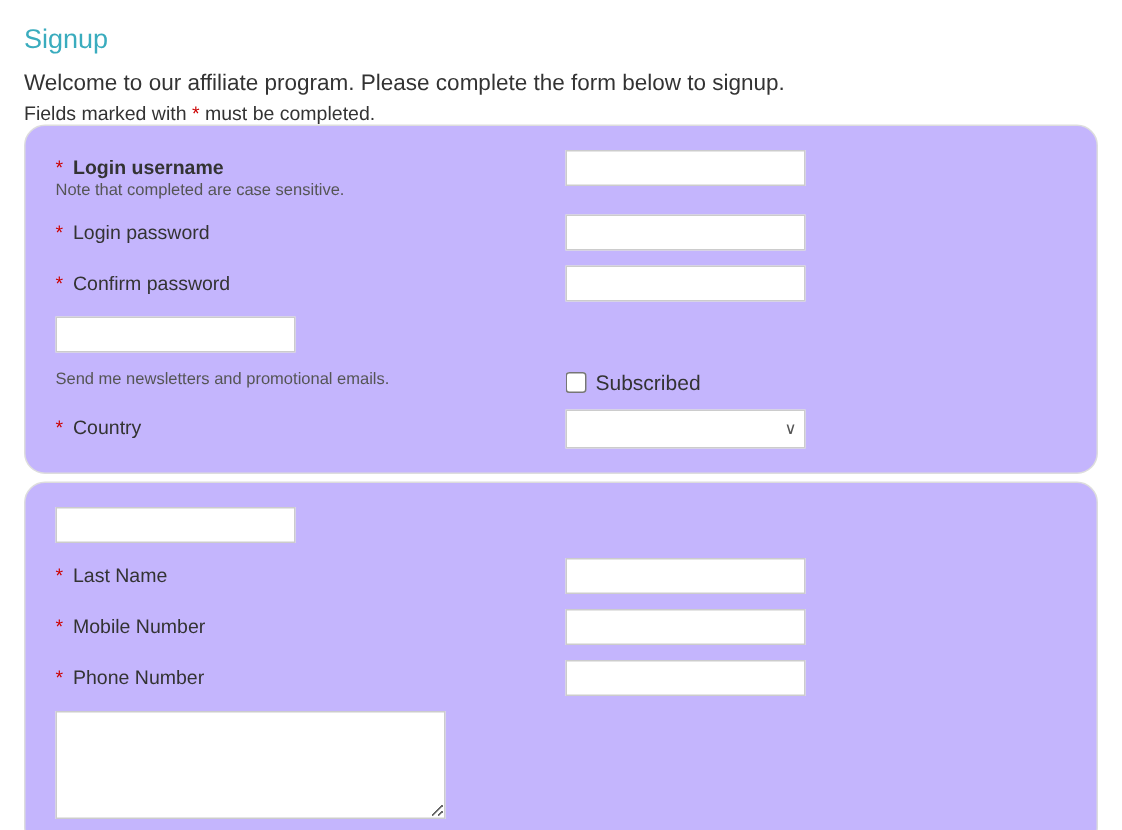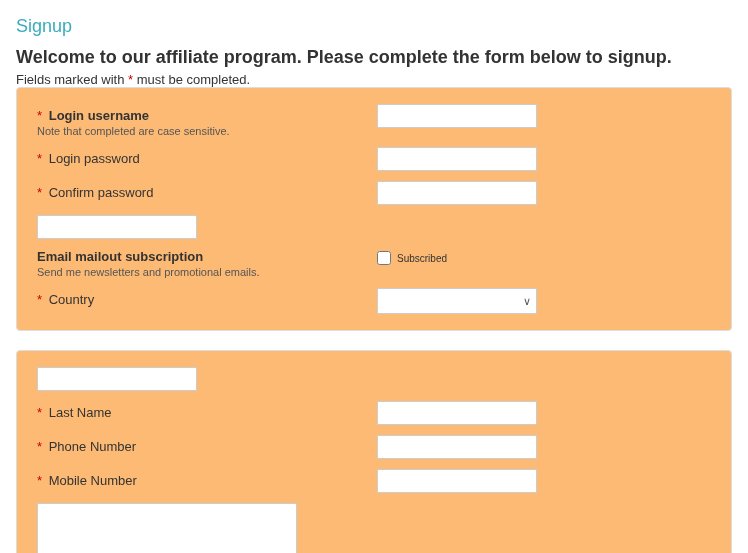--- a/index.html
+++ b/index.html
@@ -18,41 +18,40 @@
     }
 
     h1 {
       color: #3aacbe;
       font-size: 18px;
       font-weight: normal;
       margin-bottom: 10px;
     }
 
     .intro-text {
-      font-size: 18px;
+      font-size: 15px;
       margin-bottom: 4px;
       color: #333;
-      font-weight: bold;
     }
 
     .required-note {
       font-size: 13px;
       color: #333;
     }
 
     .required-note span {
       color: #c00;
     }
 
     .form-section {
-      background: #fdba74;
+      background: #c4b5fd;
       border: 1px solid #ddd;
-      border-radius: 4px;
+      border-radius: 14px;
       padding: 16px 20px;
-      margin-bottom: 19px;
+      margin-bottom: 5px;
     }
 
     .form-row {
       display: flex;
       align-items: flex-start;
       margin-bottom: 10px;
     }
 
     .form-row:last-child {
       margin-bottom: 0;
@@ -128,21 +127,21 @@
       gap: 6px;
       padding-top: 2px;
     }
 
     .subscription-check input[type="checkbox"] {
       width: 14px;
       height: 14px;
     }
 
     .subscription-check label {
-      font-size: 10px;
+      font-size: 14px;
       color: #333;
     }
 
     .select-wrapper {
       position: relative;
       display: inline-block;
       width: 160px;
     }
 
     .select-wrapper select {
@@ -213,21 +212,20 @@
   </div>
 
   <div class="form-row">
     <div class="form-input">
       <input type="email" style="">
     </div>
   </div>
 
   <div class="form-row subscription-row">
     <div class="form-label">
-      <span class="subscription-label-main">Email mailout subscription</span>
       <span class="subscription-label-sub">Send me newsletters and promotional emails.</span>
     </div>
     <div class="form-input">
       <div class="subscription-check">
         <input type="checkbox" id="subscribed-check" style="">
         <label for="subscribed-check">Subscribed</label>
       </div>
     </div>
   </div>
 
@@ -259,35 +257,35 @@
     <div class="form-label">
       <span class="required-star">*</span> Last Name
     </div>
     <div class="form-input">
       <input type="text" style="">
     </div>
   </div>
 
   <div class="form-row">
     <div class="form-label">
+      <span class="required-star">*</span> Mobile Number
+    </div>
+    <div class="form-input">
+      <input type="text" style="">
+    </div>
+  </div>
+
+  <div class="form-row">
+    <div class="form-label">
       <span class="required-star">*</span> Phone Number
     </div>
     <div class="form-input">
       <input type="text" style="">
     </div>
   </div>
 
   <div class="form-row">
-    <div class="form-label">
-      <span class="required-star">*</span> Mobile Number
-    </div>
-    <div class="form-input">
-      <input type="text" style="">
-    </div>
-  </div>
-
-  <div class="form-row">
     <div class="form-input">
       <textarea style=""></textarea>
     </div>
   </div>
 
 </div>
 
 </body></html>

